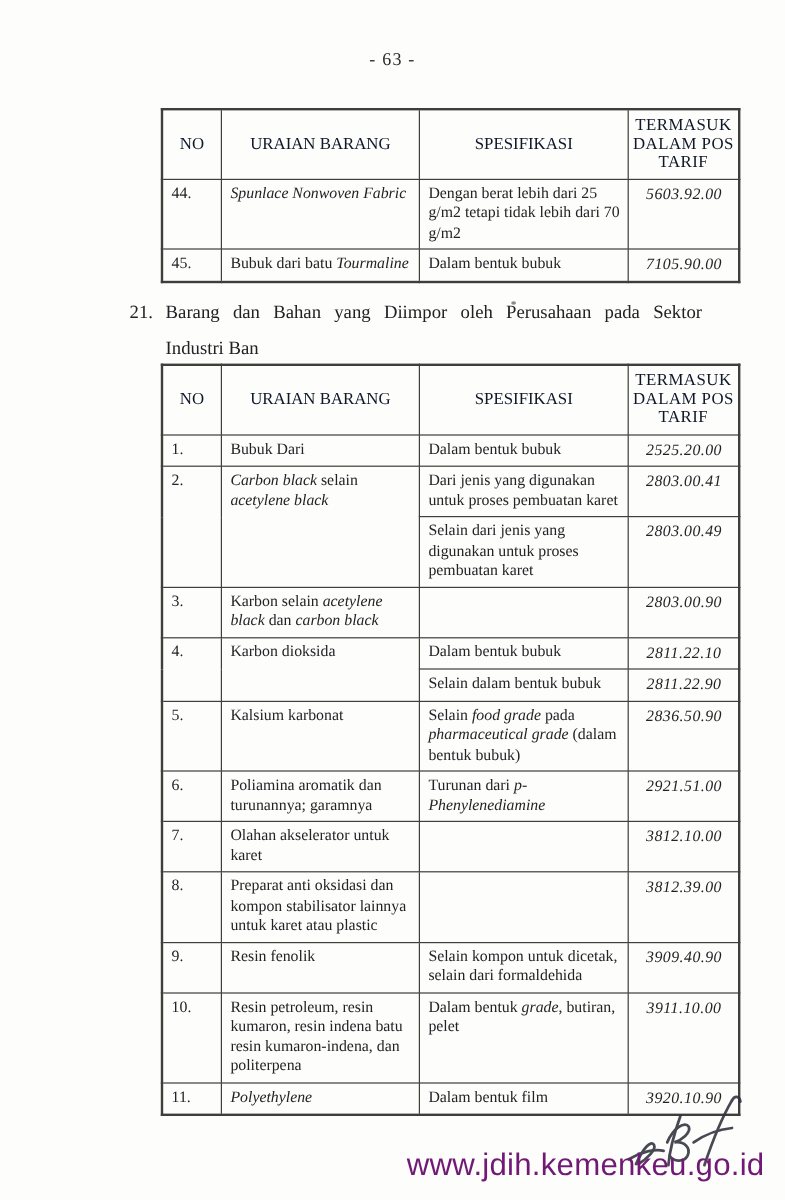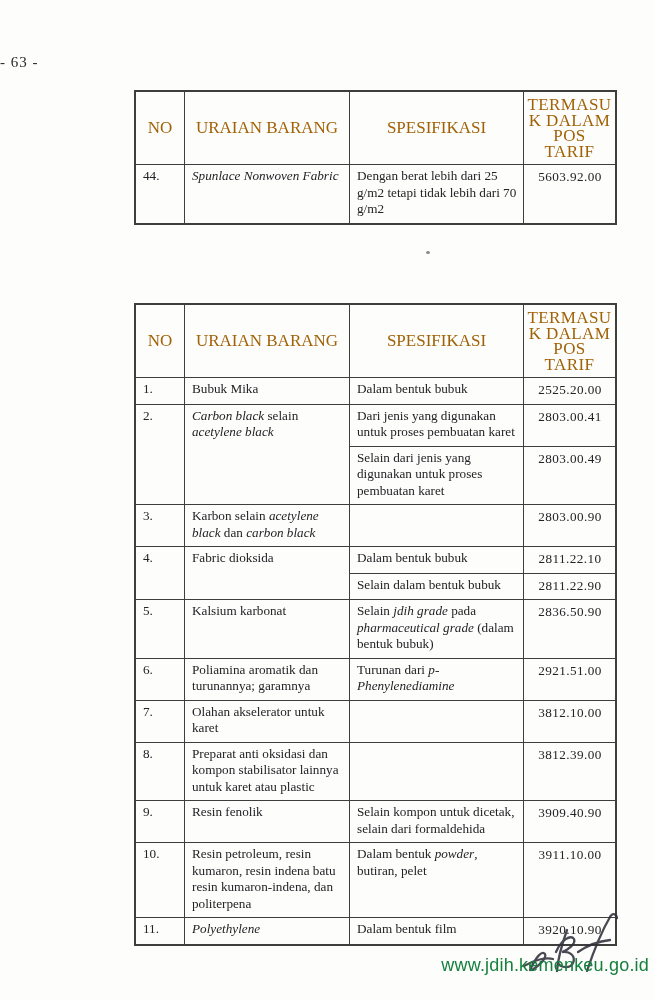--- a/index.html
+++ b/index.html
@@ -8,69 +8,69 @@
     background:#fdfdfb;
     font-family:"Liberation Serif","DejaVu Serif",serif;
     color:#222226;
     position:relative;
     overflow:hidden;
   }
   .page{position:absolute;inset:0;}
 
   .page-number{
     position:absolute;top:42px;left:0;width:654px;
-    font-size:15px;letter-spacing:1px;color:#2a2a2e;margin-top:12px;
+    text-align:center;font-size:15px;letter-spacing:1px;color:#2a2a2e;
   }
 
   
   table.goods-table{
     position:absolute;left:134px;width:452px;
     border-collapse:collapse;table-layout:fixed;
     font-size:13.2px;line-height:16.5px;color:#232327;
   }
   table.t1{top:90px;}
   table.t2{top:303px;}
   .goods-table th,.goods-table td{
     border:1.8px solid #3e3e3a;
     padding:3px 6px 5px 7px;
     vertical-align:top;
     font-weight:normal;
     word-wrap:break-word;
   }
   .goods-table{border:2.5px solid #3e3e3a;}
   .goods-table th{
     text-align:center;vertical-align:middle;
-    font-size:17px;line-height:15.5px;
-    padding:5px 3px;color:#a16207;
+    font-size:14px;line-height:15.5px;
+    padding:5px 3px;color:#0f172a;
   }
   .goods-table .c0{width:42px;}
   .goods-table .c1{width:158px;}
   .goods-table .c2{width:167px;}
   .goods-table .c3{width:85px;text-align:center;letter-spacing:.4px;}
-  .goods-table td.c3{padding-top:4px;}
+  .goods-table td.c3{padding-top:4px;font-style:italic;}
   .goods-table i{}
 
   
   .section-heading{position:absolute;top:252px;left:108px;width:478px;font-size:15.6px;color:#222226;}
   .sec-num{position:absolute;left:0;top:0;}
   .sec-title{margin-left:30px;width:447px;}
   .sec-title .l1{text-align:justify;text-align-last:justify;line-height:18px;}
   .sec-title .l2{line-height:18px;margin-top:12px;}
 
   .stray-dot{
     position:absolute;left:426px;top:251px;width:4px;height:3px;
     background:#8a8a86;border-radius:50%;
   }
 
   
   .footer-url{
-    position:absolute;top:955px;right:5px;
+    position:absolute;top:955px;right:17px;
     font-family:"Liberation Sans","DejaVu Sans",sans-serif;
-    font-size:18px;letter-spacing:.2px;
-    color:#15803d;
+    font-size:26px;letter-spacing:.2px;
+    color:#701a75;
     cursor:pointer;
   }
   svg.signature{position:absolute;left:512px;top:910px;}
 </style>
 </head>
 <body>
 
 <div class="page">
 
   <div class="page-number">- 63 -</div>
@@ -84,39 +84,52 @@
           <th class="c3">TERMASUK DALAM POS TARIF</th>
         </tr>
       </thead>
       <tbody>
         <tr>
           <td rowspan="1" class="c0">44.</td>
           <td rowspan="1" class="c1"><i>Spunlace Nonwoven Fabric</i></td>
           <td class="c2"><span>Dengan berat lebih dari 25 g/m2 tetapi tidak lebih dari 70 g/m2</span></td>
           <td class="c3">5603.92.00</td>
         </tr>
+        <tr>
+          <td rowspan="1" class="c0">45.</td>
+          <td rowspan="1" class="c1"><span>Bubuk dari batu </span><i>Tourmaline</i></td>
+          <td class="c2"><span>Dalam bentuk bubuk</span></td>
+          <td class="c3">7105.90.00</td>
+        </tr>
       </tbody>
     </table>
 
   <div class="stray-dot"></div>
 
+  <div class="section-heading">
+    <span class="sec-num">21.</span>
+    <div class="sec-title">
+      <div class="l1">Barang dan Bahan yang Diimpor oleh Perusahaan pada Sektor</div>
+      <div class="l2">Industri Ban</div>
+    </div>
+  </div>
 
   <table class="goods-table t2">
       <thead>
         <tr>
           <th class="c0">NO</th>
           <th class="c1">URAIAN BARANG</th>
           <th class="c2">SPESIFIKASI</th>
           <th class="c3">TERMASUK DALAM POS TARIF</th>
         </tr>
       </thead>
       <tbody>
         <tr>
           <td rowspan="1" class="c0">1.</td>
-          <td rowspan="1" class="c1"><span>Bubuk Mika</span></td>
+          <td rowspan="1" class="c1"><span>Bubuk Dari</span></td>
           <td class="c2"><span>Dalam bentuk bubuk</span></td>
           <td class="c3">2525.20.00</td>
         </tr>
         <tr>
           <td rowspan="2" class="c0">2.</td>
           <td rowspan="2" class="c1"><i>Carbon black</i><span> selain </span><i>acetylene black</i></td>
           <td class="c2"><span>Dari jenis yang digunakan untuk proses pembuatan karet</span></td>
           <td class="c3">2803.00.41</td>
         </tr>
         <tr>
@@ -124,32 +137,32 @@
           <td class="c3">2803.00.49</td>
         </tr>
         <tr>
           <td rowspan="1" class="c0">3.</td>
           <td rowspan="1" class="c1"><span>Karbon selain </span><i>acetylene black</i><span> dan </span><i>carbon black</i></td>
           <td class="c2"></td>
           <td class="c3">2803.00.90</td>
         </tr>
         <tr>
           <td rowspan="2" class="c0">4.</td>
-          <td rowspan="2" class="c1"><span>Fabric dioksida</span></td>
+          <td rowspan="2" class="c1"><span>Karbon dioksida</span></td>
           <td class="c2"><span>Dalam bentuk bubuk</span></td>
           <td class="c3">2811.22.10</td>
         </tr>
         <tr>
           <td class="c2"><span>Selain dalam bentuk bubuk</span></td>
           <td class="c3">2811.22.90</td>
         </tr>
         <tr>
           <td rowspan="1" class="c0">5.</td>
           <td rowspan="1" class="c1"><span>Kalsium karbonat</span></td>
-          <td class="c2"><span>Selain </span><i>jdih grade</i><span> pada </span><i>pharmaceutical grade</i><span> (dalam bentuk bubuk)</span></td>
+          <td class="c2"><span>Selain </span><i>food grade</i><span> pada </span><i>pharmaceutical grade</i><span> (dalam bentuk bubuk)</span></td>
           <td class="c3">2836.50.90</td>
         </tr>
         <tr>
           <td rowspan="1" class="c0">6.</td>
           <td rowspan="1" class="c1"><span>Poliamina aromatik dan turunannya; garamnya</span></td>
           <td class="c2"><span>Turunan dari </span><i>p-Phenylenediamine</i></td>
           <td class="c3">2921.51.00</td>
         </tr>
         <tr>
           <td rowspan="1" class="c0">7.</td>
@@ -165,21 +178,21 @@
         </tr>
         <tr>
           <td rowspan="1" class="c0">9.</td>
           <td rowspan="1" class="c1"><span>Resin fenolik</span></td>
           <td class="c2"><span>Selain kompon untuk dicetak, selain dari formaldehida</span></td>
           <td class="c3">3909.40.90</td>
         </tr>
         <tr>
           <td rowspan="1" class="c0">10.</td>
           <td rowspan="1" class="c1"><span>Resin petroleum, resin kumaron, resin indena batu resin kumaron-indena, dan politerpena</span></td>
-          <td class="c2"><span>Dalam bentuk </span><i>powder</i><span>, butiran, pelet</span></td>
+          <td class="c2"><span>Dalam bentuk </span><i>grade</i><span>, butiran, pelet</span></td>
           <td class="c3">3911.10.00</td>
         </tr>
         <tr>
           <td rowspan="1" class="c0">11.</td>
           <td rowspan="1" class="c1"><i>Polyethylene</i></td>
           <td class="c2"><span>Dalam bentuk film</span></td>
           <td class="c3">3920.10.90</td>
         </tr>
       </tbody>
     </table>

